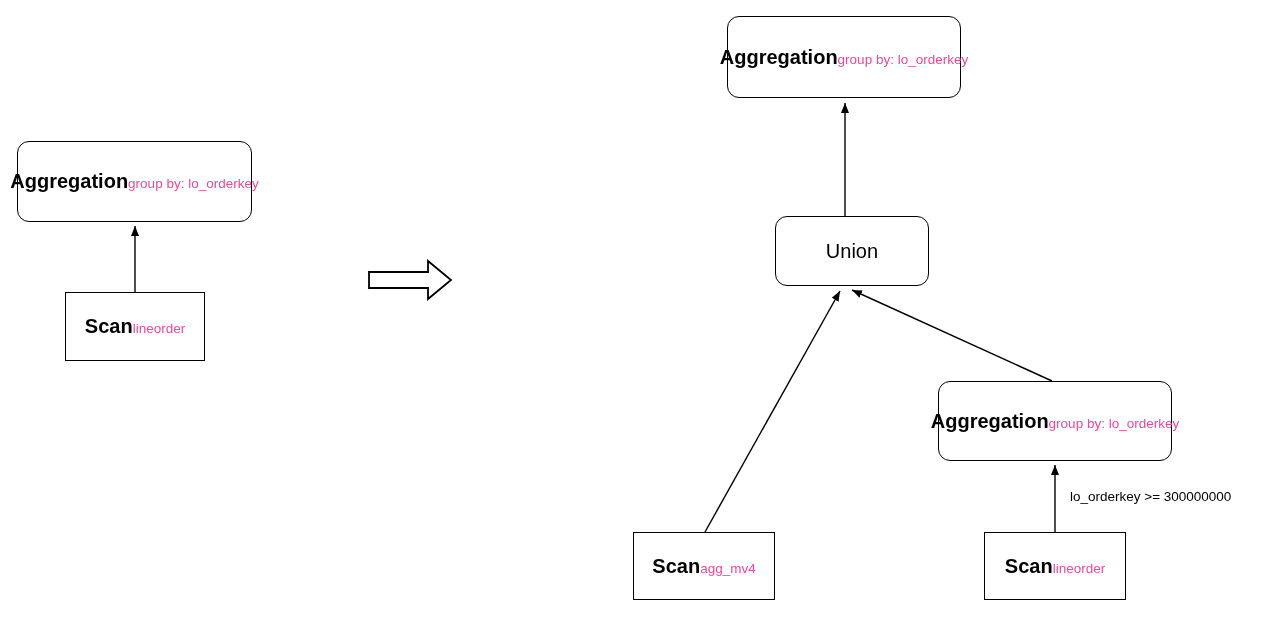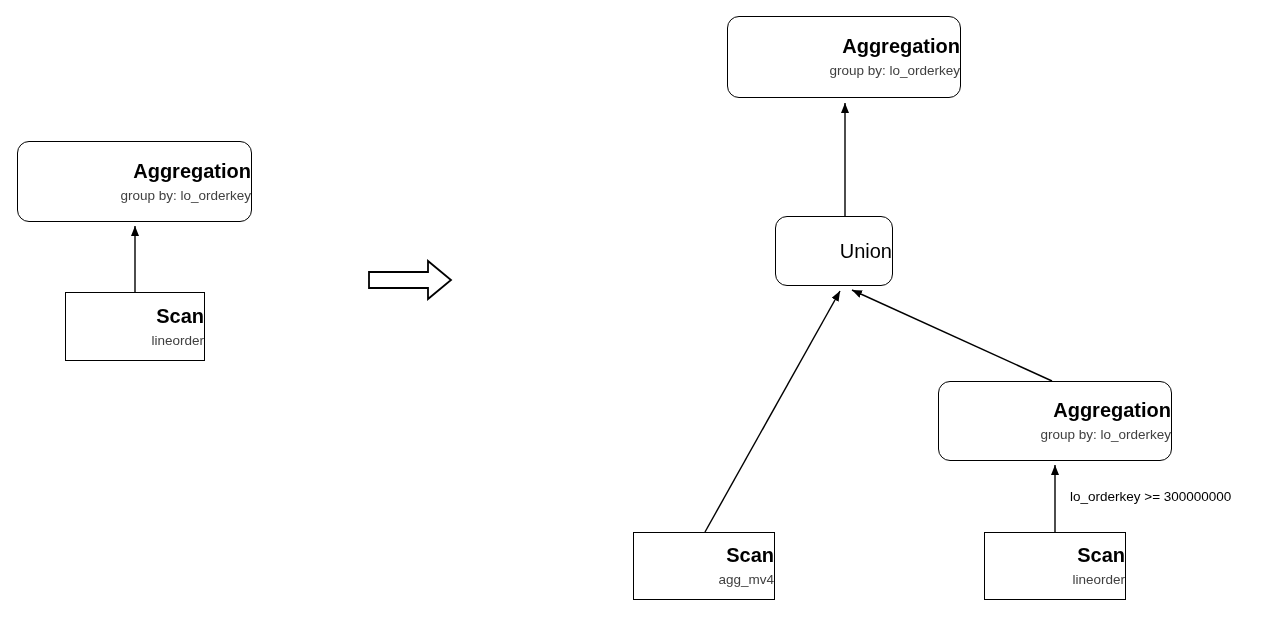--- a/index.html
+++ b/index.html
@@ -21,42 +21,42 @@
     top: 0;
     width: 1280px;
     height: 632px;
   }
   .node {
     position: absolute;
     box-sizing: border-box;
     background: #ffffff;
     border: 1.5px solid #000000;
     display: flex;
-    flex-direction: column;
-    align-items: flex-end;
+    flex-direction: row;
+    align-items: center;
     justify-content: center;
     text-align: center;
   }
   .node.rounded {
     border-radius: 12px;
   }
   .node .title {
     font-size: 20px;
     font-weight: bold;
     color: #000000;
     line-height: 23px;
     white-space: nowrap;
   }
   .node .title.plain {
     font-weight: 400;
   }
   .node .subtitle {
     font-size: 13.5px;
     font-weight: 400;
-    color: #404040;
+    color: #ec4899;
     line-height: 17px;
     margin-top: 4px;
     white-space: nowrap;
   }
   .edge-label {
     position: absolute;
     font-size: 13.5px;
     color: #000000;
     white-space: nowrap;
   }
@@ -94,21 +94,21 @@
   <div class="node" style="left:65px; top:292px; width:140px; height:69px;">
     <div class="title">Scan</div>
     <div class="subtitle">lineorder</div>
   </div>
 
   <div class="node rounded" style="left:727px; top:16px; width:234px; height:82px;">
     <div class="title">Aggregation</div>
     <div class="subtitle">group by: lo_orderkey</div>
   </div>
 
-  <div class="node rounded" style="left:775px; top:216px; width:118px; height:70px;">
+  <div class="node rounded" style="left:775px; top:216px; width:154px; height:70px;">
     <div class="title plain">Union</div>
   </div>
 
   <div class="node" style="left:633px; top:532px; width:142px; height:68px;">
     <div class="title">Scan</div>
     <div class="subtitle">agg_mv4</div>
   </div>
 
   <div class="node rounded" style="left:938px; top:381px; width:234px; height:80px;">
     <div class="title">Aggregation</div>

